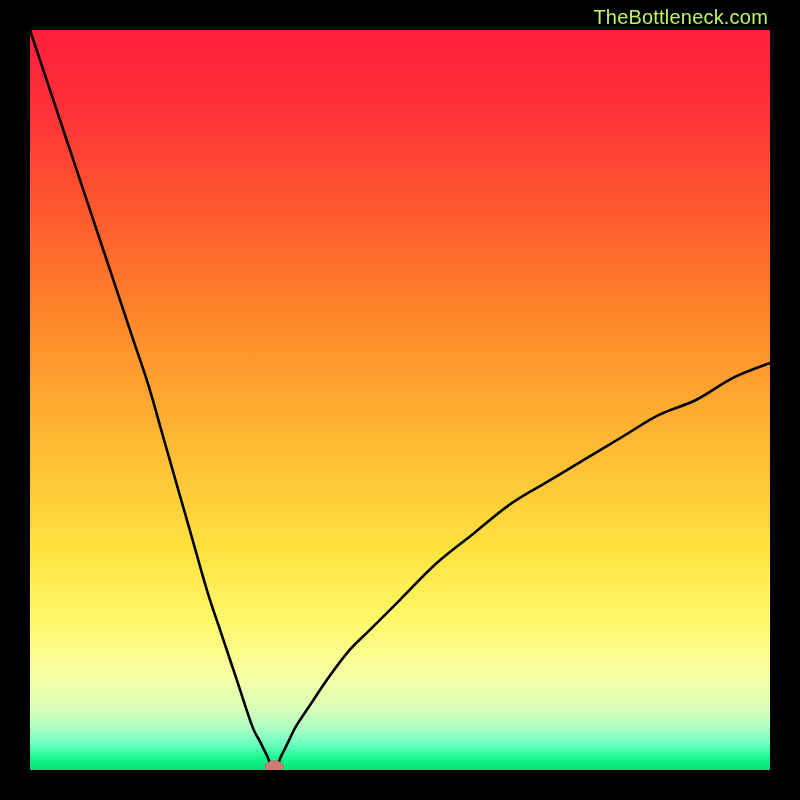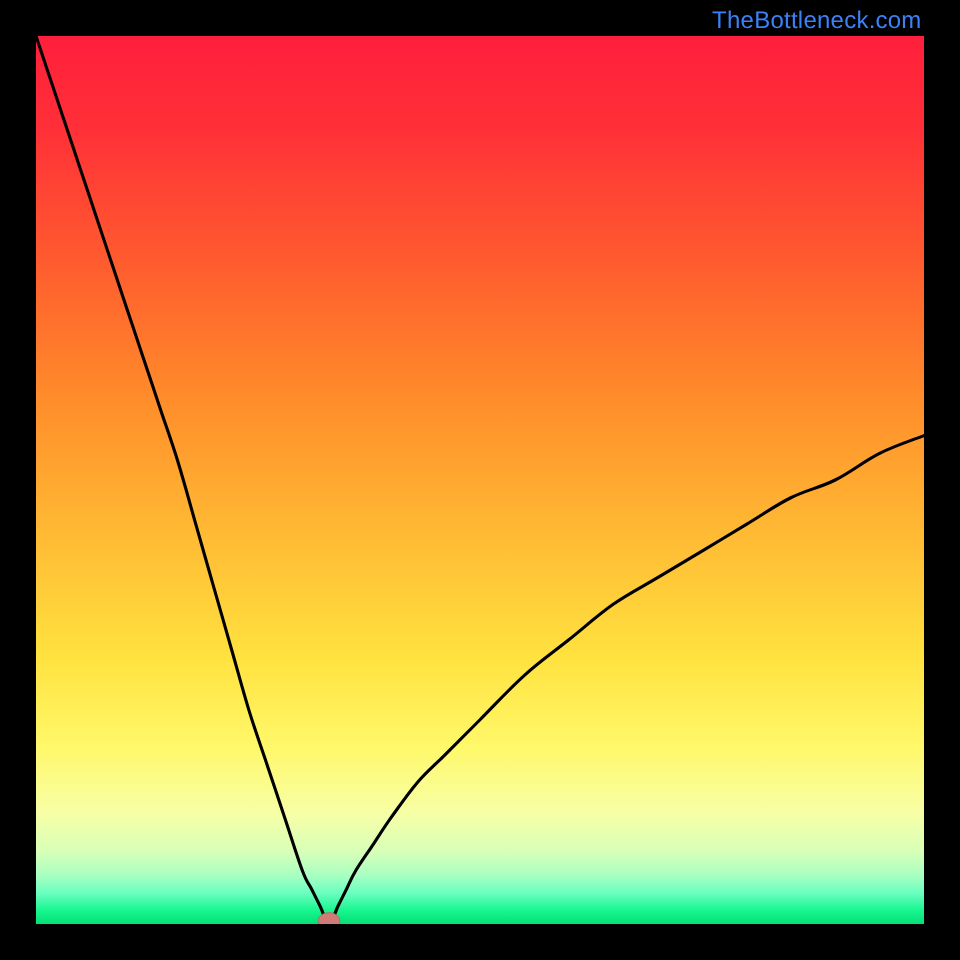--- a/index.html
+++ b/index.html
@@ -23,21 +23,21 @@
     position: absolute;
     left: 0;
     top: 0;
     width: 740px;
     height: 740px;
   }
   .watermark {
     position: absolute;
     top: 6px;
     right: 32px;
-    color: #3b82f6;
+    color: #bef264;
     font-size: 20px;
     font-weight: 500;
     letter-spacing: 0.2px;
   }
 </style>
 </head>
 <body>
 
 <div class="watermark">TheBottleneck.com</div>
 

